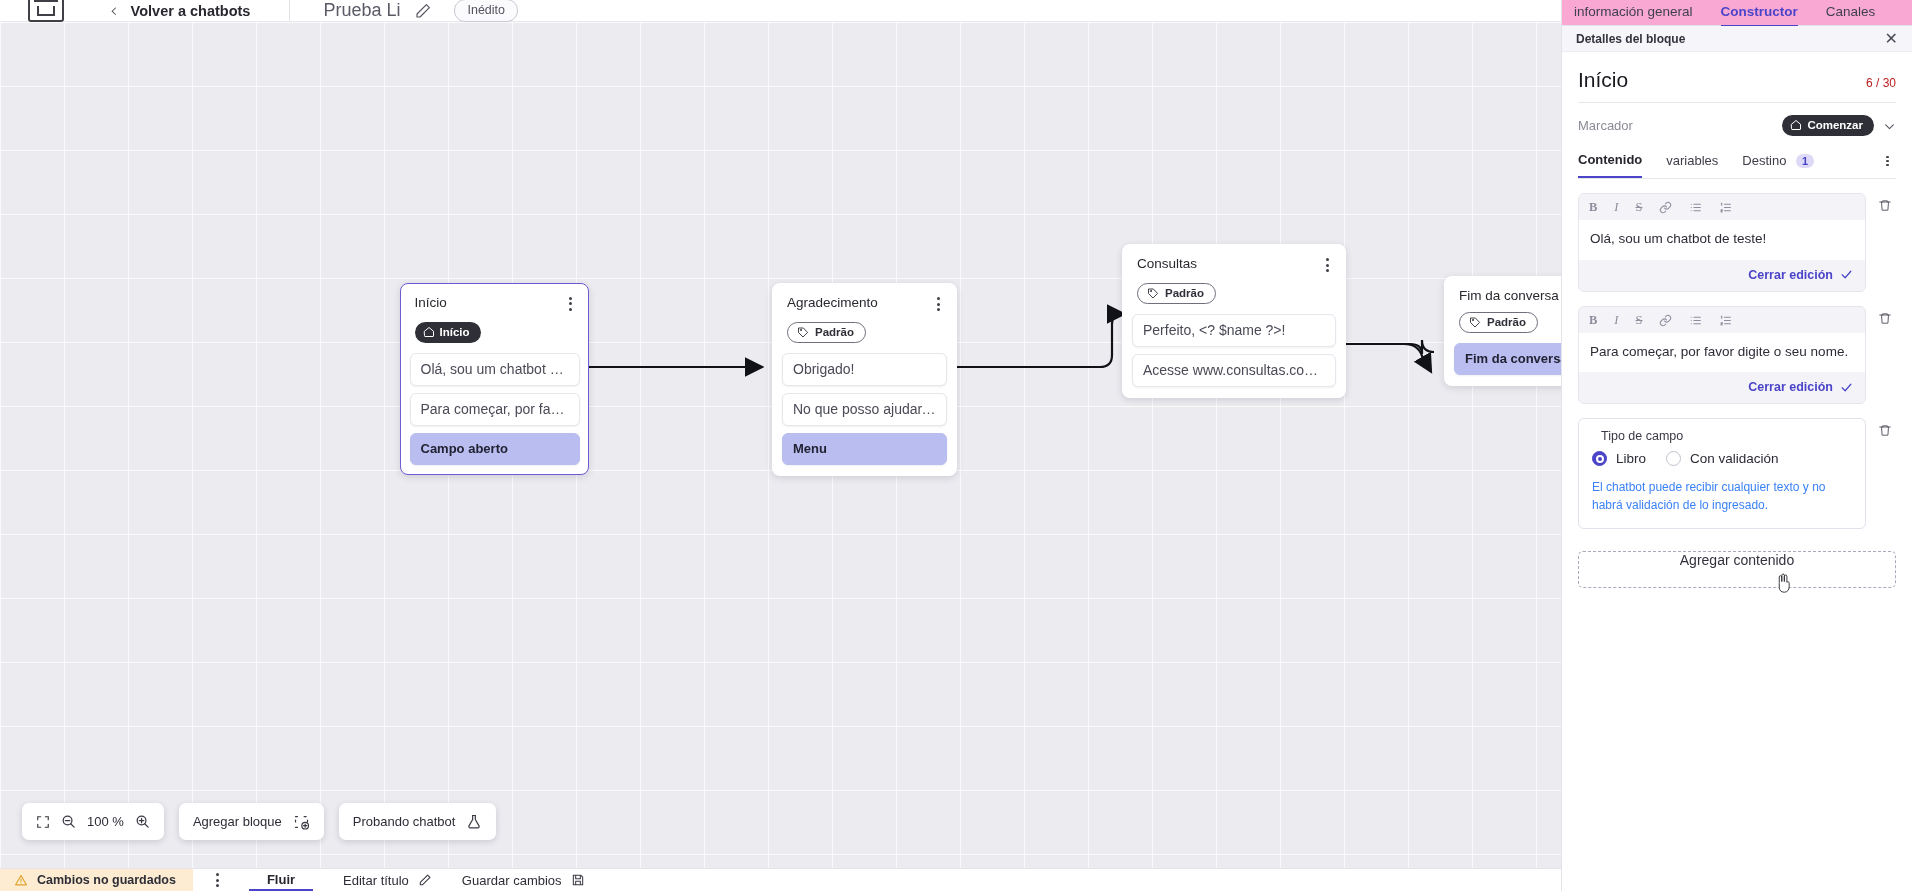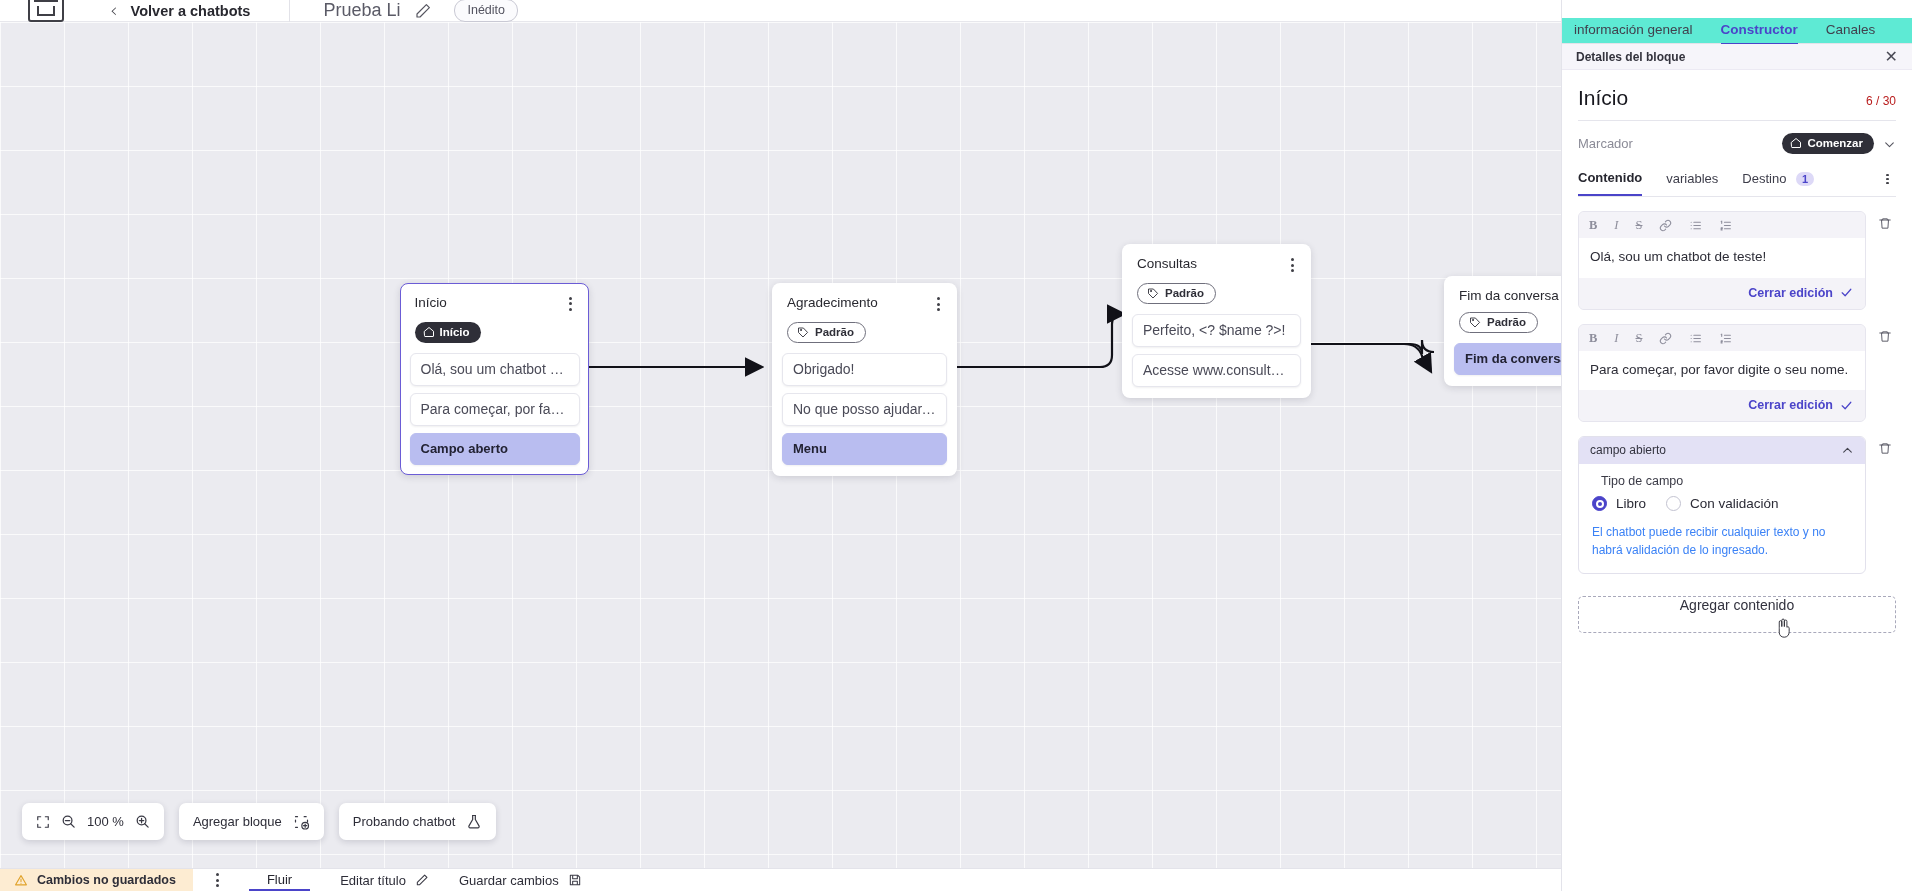--- a/index.html
+++ b/index.html
@@ -111,21 +111,21 @@
   .ic { display: inline-flex; align-items: center; justify-content: center; }
 
   
   .rpanel {
     position: absolute; right: 0; top: 0; width: 351px; height: 891px;
     background: #ffffff; border-left: 1px solid #e3e3ea;
     display: flex; flex-direction: column;
   }
   .rtabs {
     height: 26px; display: flex; align-items: flex-start; gap: 28px;
-    padding: 4px 0 0 12px; border-bottom: 1px solid #e3e3ea; background: #5eead4; margin-top: 18px;
+    padding: 4px 0 0 12px; border-bottom: 1px solid #e3e3ea; background: #f9a8d4;
   }
   .rtab { font-size: 13.5px; color: #40404d; padding-bottom: 6px; white-space: nowrap; }
   .rtab.active { color: #4b44c9; font-weight: bold; border-bottom: 2px solid #4b44c9; }
 
   .rhdr {
     height: 26px; background: #f6f5fa; display: flex; align-items: center;
     justify-content: space-between; padding: 0 14px 0 14px;
     border-bottom: 1px solid #eceaf3;
   }
   .rhdr-title { font-size: 12px; color: #33333d; font-weight: bold; }
@@ -223,21 +223,21 @@
     background: #fdecd2; height: 100%; display: flex; align-items: center; gap: 9px;
     padding: 0 17px 0 14px; font-size: 12.5px; color: #2e2e38; font-weight: bold;
     white-space: nowrap;
   }
   .bb-kebab { margin-left: 20px; }
   .bb-item {
     margin-left: 30px; font-size: 13px; color: #2d2d38; display: flex;
     align-items: center; gap: 9px; white-space: nowrap; height: 100%;
   }
   .bb-item.active {
-    font-weight: normal; color: #26262f; border-bottom: 2.5px solid #4b44c9;
+    font-weight: bold; color: #26262f; border-bottom: 2.5px solid #4b44c9;
     padding: 0 18px; margin-left: 22px;
   }
 </style>
 </head>
 <body>
 
 <div class="topbar">
   <div class="logo-box"></div>
   <div class="back-chevron">‹</div>
   <div class="back-label">Volver a chatbots</div>
@@ -306,21 +306,21 @@
       </span>
       <span>Padrão</span>
     </div>
     <div class="node-rows">
       <div class="row">Obrigado!</div>
       <div class="row">No que posso ajudar, &lt;? $name ...</div>
       <div class="row highlight">Menu</div>
     </div>
   </div>
 
-  <div class="node" style="left:1122px; top:222px; width:189px;">
+  <div class="node" style="left:1122px; top:222px; width:224px;">
     <div class="node-head">
       <div class="node-title">Consultas</div>
       <div class="kebab">
           <i></i>
           <i></i>
           <i></i>
         </div>
     </div>
     <div class="tag-outline">
       <span class="ic">
@@ -529,28 +529,20 @@
       </div>
       <div class="trash ic">
         <svg width="14" height="15" viewBox="0 0 24 24" fill="none" stroke="#5c5c68" stroke-width="1.7" stroke-linecap="round" stroke-linejoin="round">
             <path d="M3 6h18M8 6V4h8v2M6 6l1 14h10l1-14"></path>
           </svg>
       </div>
     </div>
 
     <div class="field-block">
       <div class="field-card">
-        <div class="field-head">
-          <span>campo abierto</span>
-          <span class="ic">
-            <svg width="13" height="13" viewBox="0 0 24 24" fill="none" stroke="#44444f" stroke-width="2" stroke-linecap="round" stroke-linejoin="round">
-                <path d="M5 15l7-7 7 7"></path>
-              </svg>
-          </span>
-        </div>
         <div class="field-body">
           <div class="field-sub">Tipo de campo</div>
           <div class="radios">
             <div class="radio">
               <span class="dot on"></span>
               <span class="radio-label">Libro</span>
             </div>
             <div class="radio">
               <span class="dot"></span>
               <span class="radio-label">Con validación</span>

